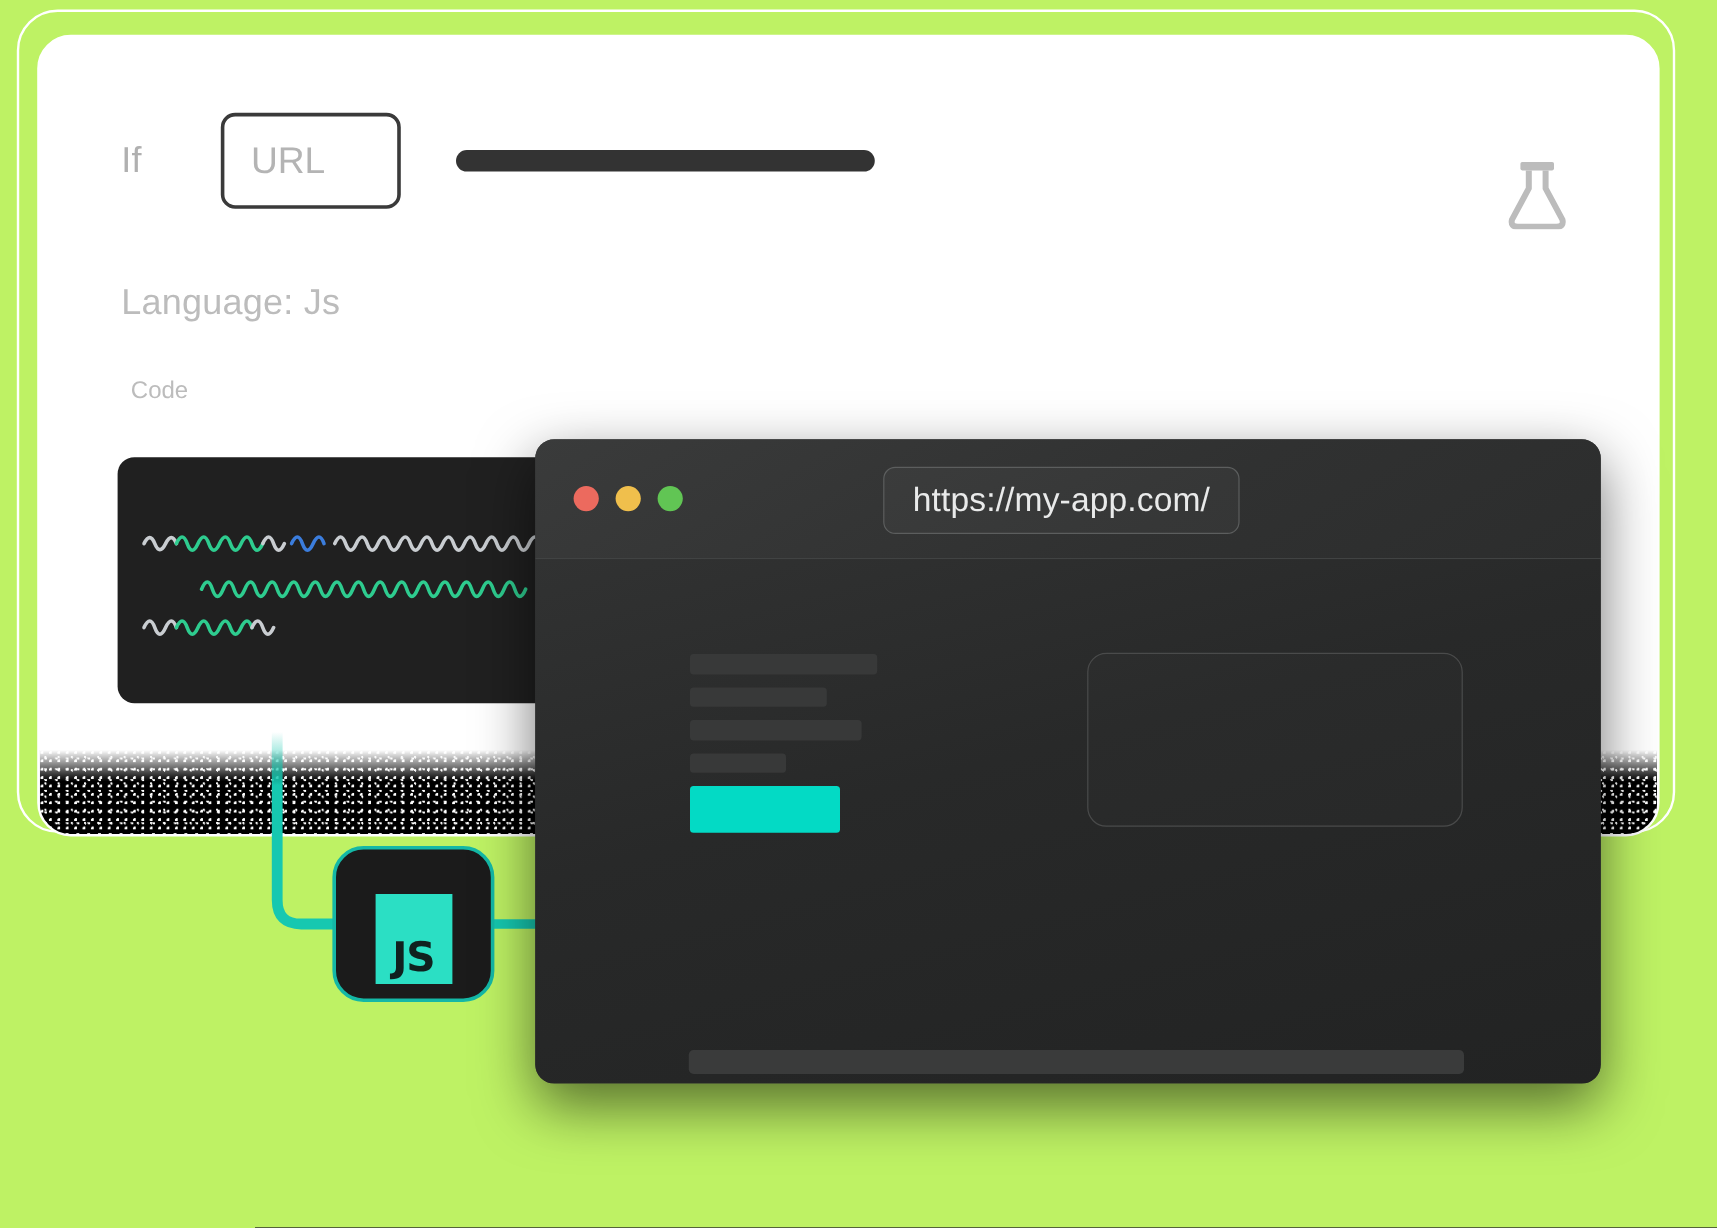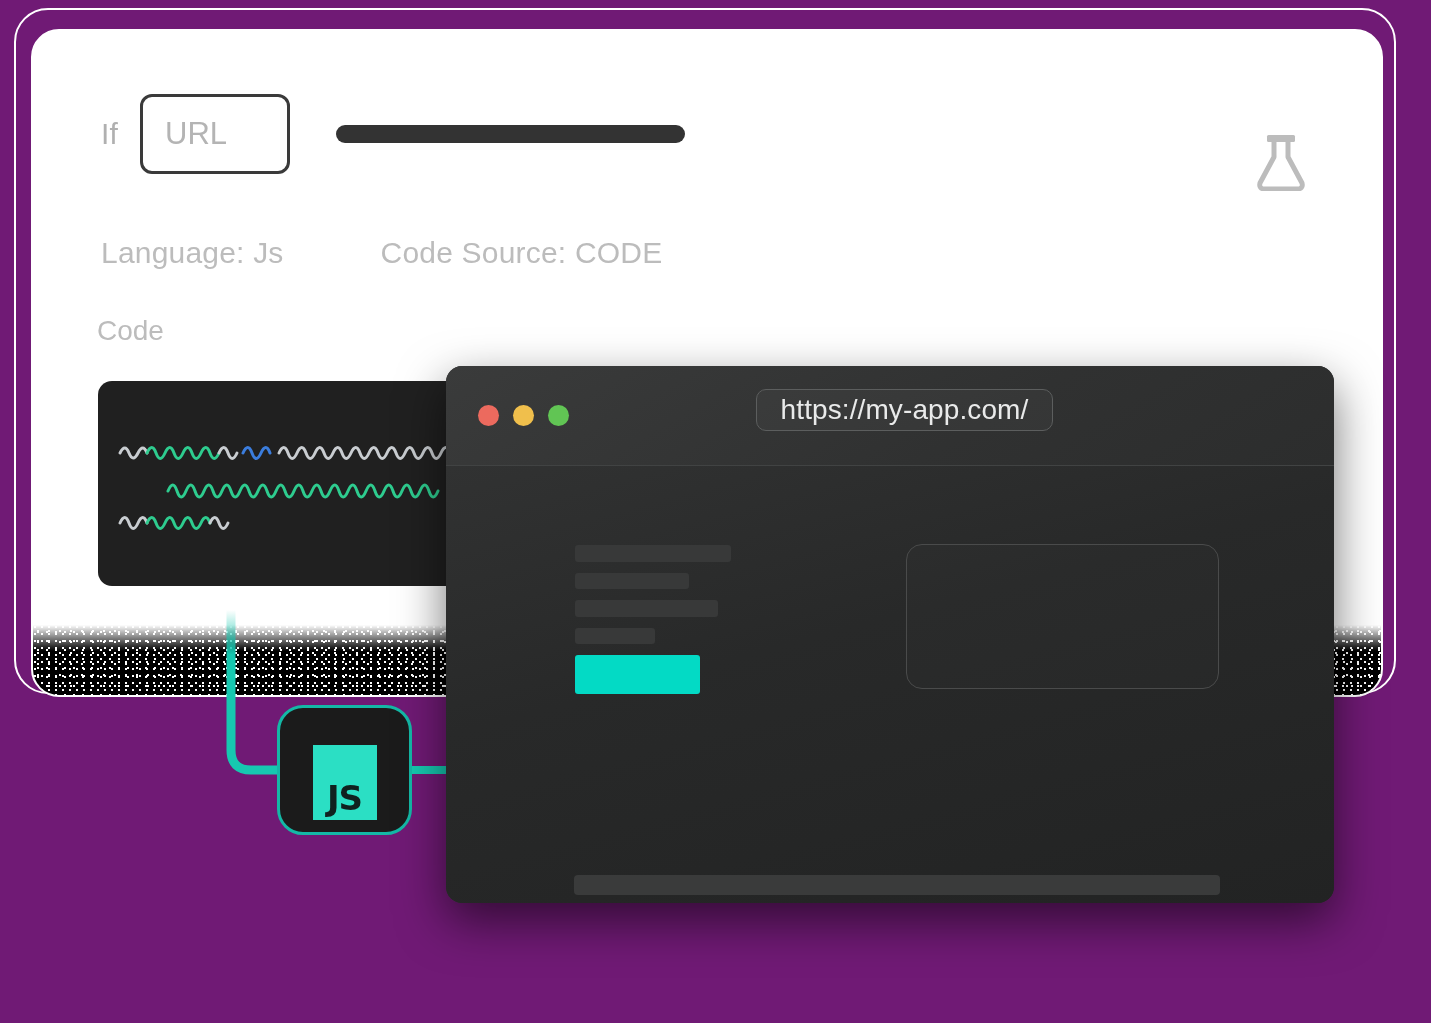--- a/index.html
+++ b/index.html
@@ -9,21 +9,21 @@
     height: 1023px;
     background: #000000;
     font-family: "Liberation Sans", sans-serif;
     overflow: hidden;
   }
 
   #stage {
     position: relative;
     width: 1431px;
     height: 1023px;
-    background: #701a75;
+    background: #bef264;
   }
 
   
   .frame-outline {
     position: absolute;
     left: 14px;
     top: 8px;
     width: 1382px;
     height: 686px;
     border: 2px solid #ffffff;
@@ -84,20 +84,21 @@
   }
   .select-box {
     border: 3px solid #3a3a3a;
     border-radius: 12px;
     min-width: 150px;
     height: 80px;
     display: flex;
     align-items: center;
     padding: 0 22px;
     background: #ffffff;
+    margin-left: 44px;
   }
   .select-box.wide { min-width: 216px; }
   .select-box span {
     font-size: 31px;
     color: #b4b4b4;
   }
   .value-pill {
     width: 349px;
     height: 18px;
     border-radius: 9px;
@@ -125,23 +126,23 @@
   }
   .meta-item {
     font-size: 30px;
     color: #bcbcbc;
     letter-spacing: 0.2px;
   }
   .meta-item.second { margin-left: 97px; }
 
   .code-label {
     position: absolute;
-    left: 64px;
+    left: 76px;
     top: 284px;
-    font-size: 28px;
+    font-size: 20px;
     color: #bcbcbc;
   }
 
   
   .code-panel {
     position: absolute;
     left: 65px;
     top: 350px;
     width: 620px;
     height: 205px;
@@ -219,24 +220,24 @@
     gap: 14px;
     margin-left: 32px;
   }
   .dot { width: 21px; height: 21px; border-radius: 50%; }
   .dot.red    { background: #ec6a5e; }
   .dot.yellow { background: #f0bf4c; }
   .dot.green  { background: #61c554; }
 
   .url-bar {
     position: absolute;
-    left: 310px;
+    left: 290px;
     top: 23px;
     width: 297px;
-    height: 42px;
+    height: 56px;
     border: 1px solid #5c5e5e;
     border-radius: 10px;
     background: rgba(255,255,255,0.03);
     display: flex;
     align-items: center;
     justify-content: center;
   }
   .url-bar span {
     font-size: 28px;
     color: #e9eaea;
@@ -310,21 +311,20 @@
 
     <div class="flask-icon">
       <svg viewBox="0 0 52 58" width="52" height="58" aria-hidden="true">
         <rect x="12" y="2" width="28" height="7" rx="1.5" fill="#bcbcbc"></rect>
         <path d="M19 9 L19 24 L5 50 Q3.5 56 10 56 L42 56 Q48.5 56 47 50 L33 24 L33 9" fill="none" stroke="#bcbcbc" stroke-width="5" stroke-linejoin="round"></path>
       </svg>
     </div>
 
     <div class="meta-row">
       <div class="meta-item">Language: Js</div>
-      <div class="meta-item second">Code Source: CODE</div>
     </div>
 
     <div class="code-label">Code</div>
 
     <div class="code-panel">
       <svg width="620" height="205" viewBox="0 0 620 205" aria-hidden="true">
         <g fill="none" stroke-width="3" stroke-linecap="round" stroke-linejoin="round">
 
           <path d="M22 72 q5-10 9 0 t9 0 t9 0" stroke="#c9cdd1"></path>
           <path d="M49 72 q5-11 9 0 t9 0 t9 0 t9 0 t9 0 t9 0 t9 0 t9 0" stroke="#2ecc8f"></path>

